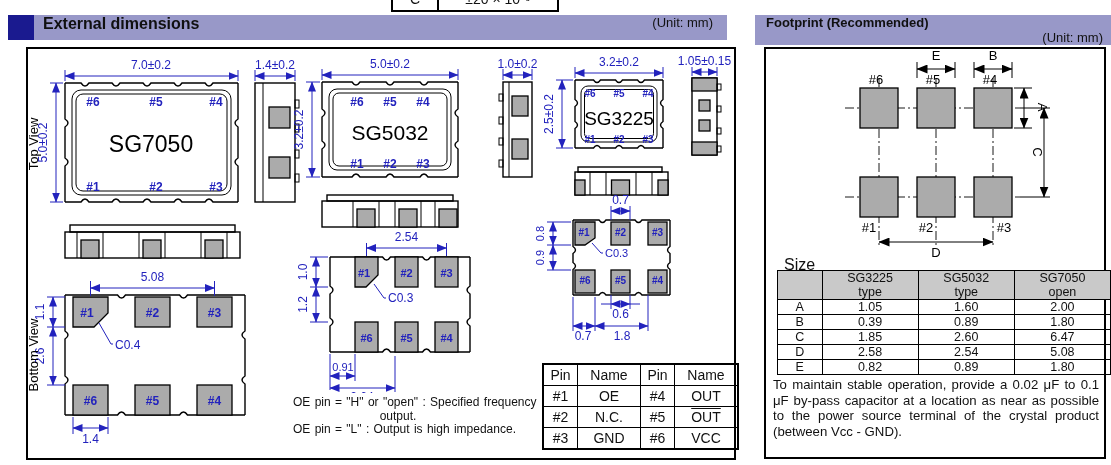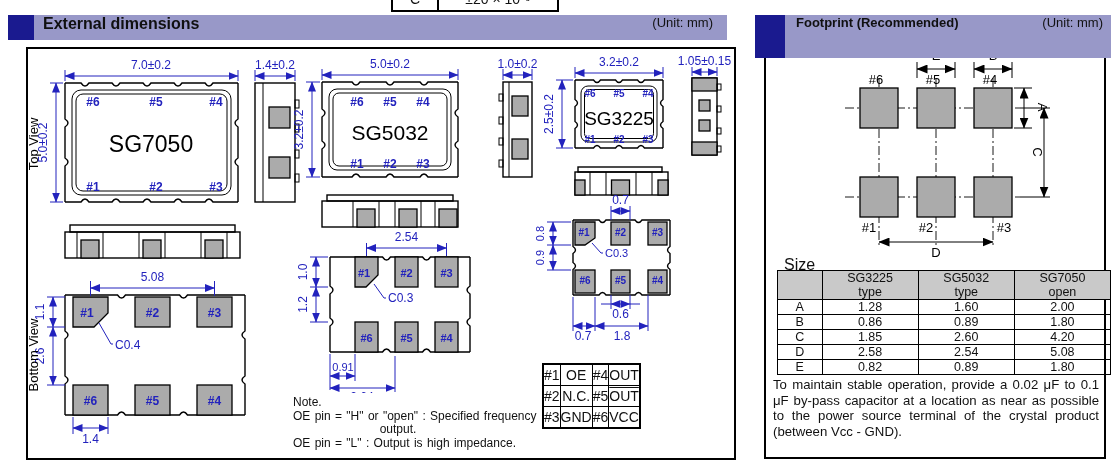--- a/index.html
+++ b/index.html
@@ -351,28 +351,34 @@
   <div class="clip-c1">C</div>
   <div class="clip-c2">±20 × 10⁻⁶</div>
 </div>
 
 <div class="abs hdr" style="left:8px;top:15px;width:719px;height:25px;">
   <div class="hdr-sq" style="width:26px;"></div>
   <div class="hdr-title" style="font-size:16px;margin-left:9px;">External dimensions</div>
   <div class="hdr-unit" style="margin-right:14px;">(Unit: mm)</div>
 </div>
 
-<div class="abs hdr" style="left:755px;top:15px;width:356px;height:43px;">
+<div class="abs hdr" style="left:755px;top:15px;width:356px;height:30px;flex-direction:column;">
   <div class="hdr-sq" style="width:30px;"></div>
   <div class="hdr-title" style="font-size:13px;margin-left:11px;">Footprint (Recommended)</div>
   <div class="hdr-unit" style="margin-right:8px;">(Unit: mm)</div>
 </div>
 
 <table class="abs pin-tbl">
   <tbody>
+      <tr>
+    <th class="w33">Pin</th>
+    <th class="w62">Name</th>
+    <th class="w33">Pin</th>
+    <th class="w62">Name</th>
+  </tr>
   <tr>
     <td>#1</td>
     <td>OE</td>
     <td>#4</td>
     <td>OUT</td>
   </tr>
   <tr>
     <td>#2</td>
     <td>N.C.</td>
     <td>#5</td>
@@ -381,54 +387,53 @@
   <tr>
     <td>#3</td>
     <td>GND</td>
     <td>#6</td>
     <td>VCC</td>
   </tr>
 </tbody>
   </table>
 
 <div class="abs note">
-  <div>Note.</div>
   <div class="nl1">OE pin = "H" or "open" : Specified frequency</div>
   <div class="nl2">output.</div>
   <div class="nl1">OE pin = "L" : Output is high impedance.</div>
 </div>
 
 <div class="abs size-lbl">Size</div>
 <table class="abs size-tbl">
   <thead>
   <tr>
     <th class="cw-lbl"></th>
     <th class="cw-v">SG3225 type</th>
     <th class="cw-v">SG5032 type</th>
     <th class="cw-v">SG7050 open</th>
   </tr>
   </thead>
   <tbody>
   <tr>
     <td>A</td>
-    <td>1.28</td>
+    <td>1.05</td>
     <td>1.60</td>
     <td>2.00</td>
   </tr>
   <tr>
     <td>B</td>
-    <td>0.86</td>
+    <td>0.39</td>
     <td>0.89</td>
     <td>1.80</td>
   </tr>
   <tr>
     <td>C</td>
     <td>1.85</td>
     <td>2.60</td>
-    <td>4.20</td>
+    <td>6.47</td>
   </tr>
   <tr>
     <td>D</td>
     <td>2.58</td>
     <td>2.54</td>
     <td>5.08</td>
   </tr>
   <tr>
     <td>E</td>
     <td>0.82</td>

